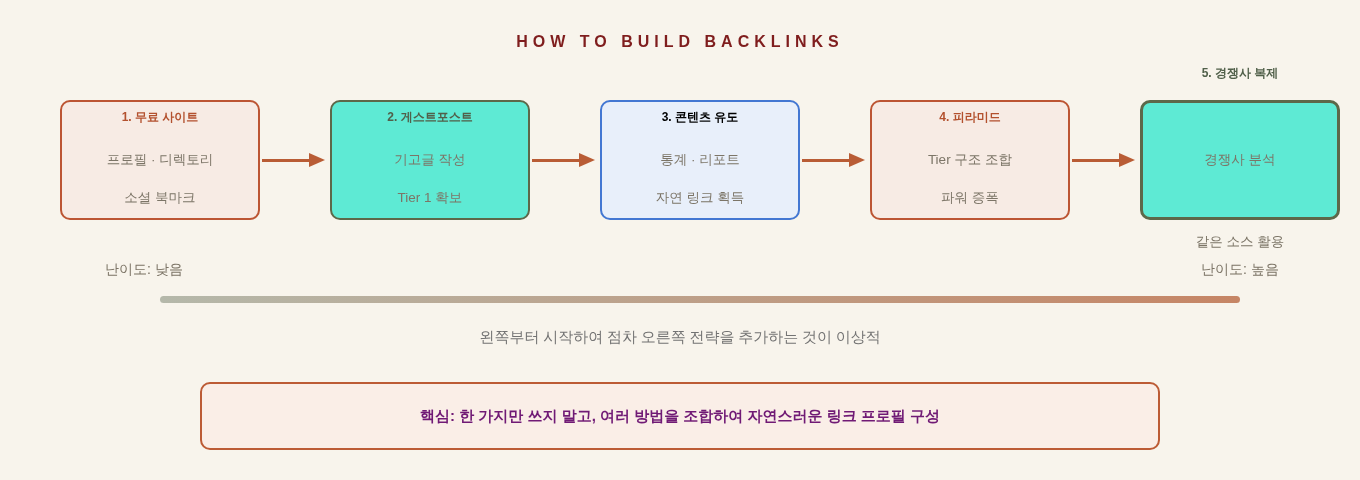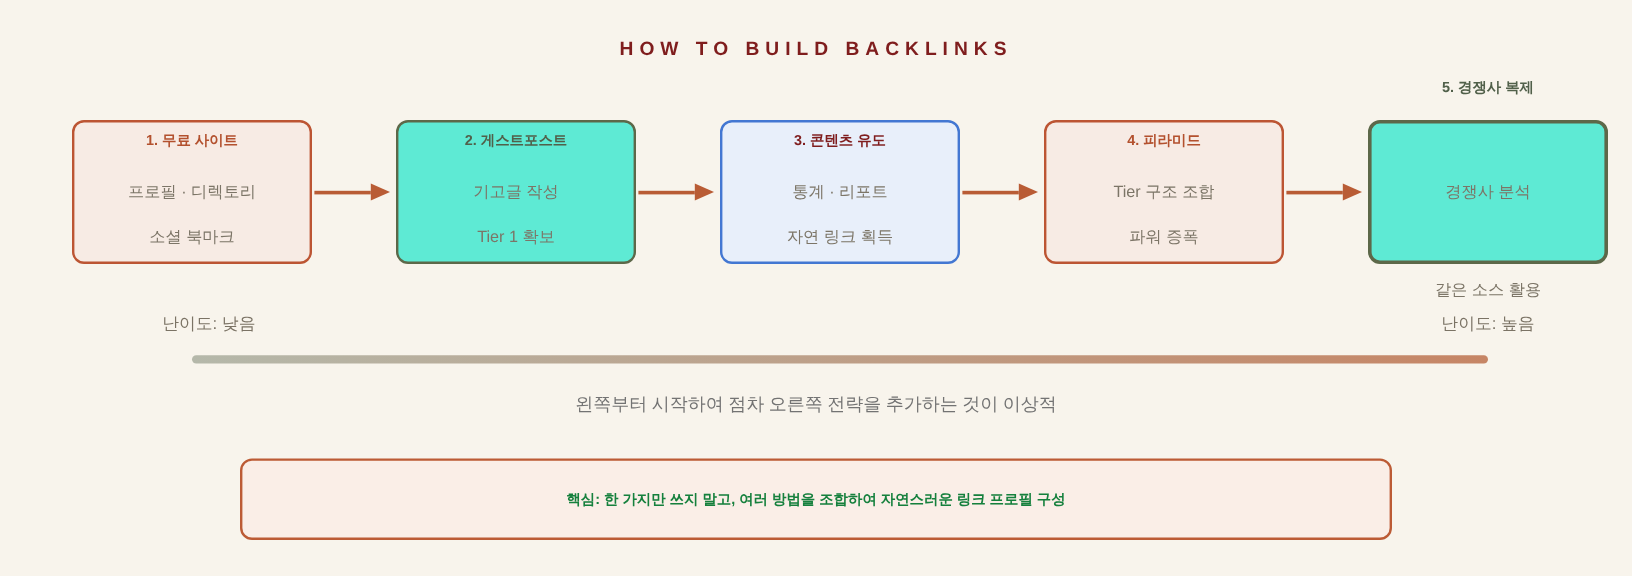--- a/index.html
+++ b/index.html
@@ -50,21 +50,21 @@
     font-size: 13.5px;
     color: #7c7567;
     line-height: 26px;
     margin-top: 12px;
   }
   .theme-orange { background: #f7ebe4; border-color: #bc5533; }
   .theme-orange .step-title { color: #b3512e; }
   .theme-green  { background: #5eead4; border-color: #5d6849; }
   .theme-green  .step-title { color: #51604a; }
   .theme-blue   { background: #e8effa; border-color: #4377d2; }
-  .theme-blue   .step-title { color: #7f1d1d; }
+  .theme-blue   .step-title { color: #000000; }
   .step-box.thick { border-width: 3px; gap: 44px; }
 
   .arrow {
     flex: 0 0 70px;
     display: flex;
     align-items: center;
     justify-content: flex-start;
     padding-left: 2px;
   }
   .arrow .shaft { width: 47px; height: 3px; background: #b95c35; }
@@ -76,21 +76,21 @@
   }
 
   .difficulty-label {
     position: absolute;
     top: 261px;
     font-size: 14px;
     color: #7b7365;
     transform: translateX(-50%);
     white-space: nowrap;
   }
-  .difficulty-label.low  { left: 174px; }
+  .difficulty-label.low  { left: 144px; }
   .difficulty-label.high { left: 1240px; }
 
   .gradient-bar {
     position: absolute;
     top: 296px; left: 160px;
     width: 1080px; height: 7px;
     border-radius: 4px;
     background: linear-gradient(to right, #b5b8aa, #c68565);
   }
 
@@ -108,23 +108,23 @@
     top: 382px; left: 200px;
     width: 960px; height: 68px;
     background: #faeee7;
     border: 2px solid #bc5b35;
     border-radius: 10px;
     display: flex;
     align-items: center;
     justify-content: center;
   }
   .key-box .key-text {
-    font-size: 12px;
+    font-size: 15px;
     font-weight: 700;
-    color: #15803d;
+    color: #701a75;
     text-align: center;
   }
 </style>
 </head>
 <body>
 
 <div class="canvas">
 
   <div class="main-title">HOW TO BUILD BACKLINKS</div>
 

